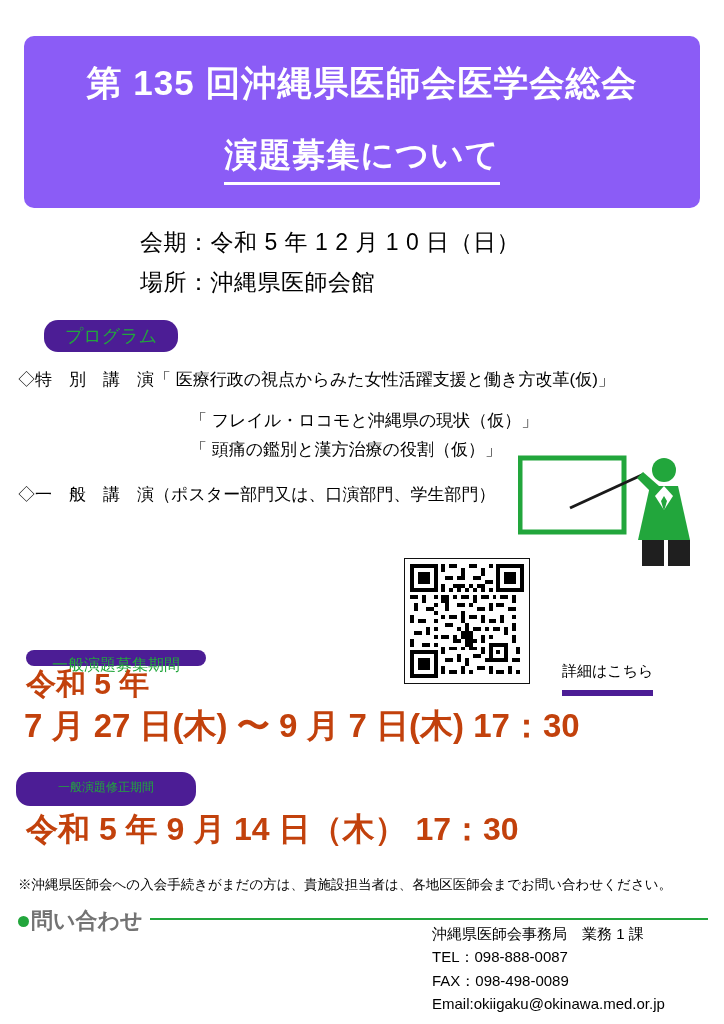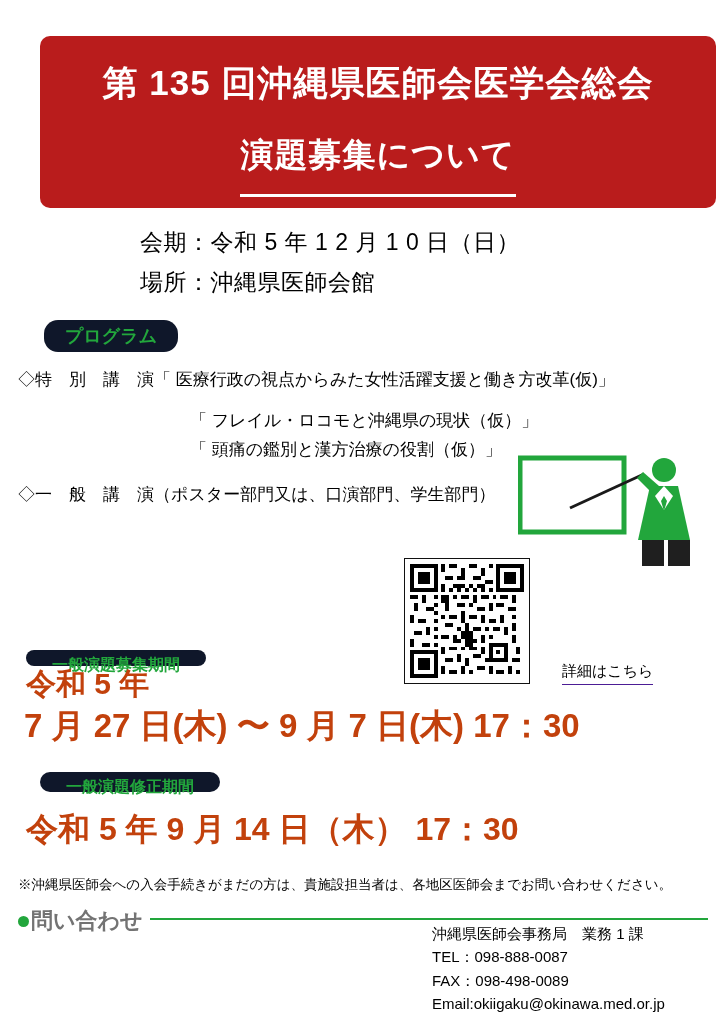--- a/index.html
+++ b/index.html
@@ -10,62 +10,62 @@
     background: #ffffff;
     font-family: "Liberation Sans", sans-serif;
     color: #000000;
     position: relative;
     overflow: hidden;
   }
 
   
   .banner {
     position: absolute;
-    left: 40px;
+    left: 24px;
     top: 36px;
     width: 676px;
     height: 172px;
-    background: #b91c1c;
+    background: #8b5cf6;
     border-radius: 10px;
     color: #ffffff;
     text-align: center;
   }
   .banner-line1 {
     font-size: 35px;
     font-weight: bold;
     letter-spacing: 1px;
     margin-top: 24px;
     white-space: nowrap;
   }
   .banner-line2 {
     font-size: 33px;
     font-weight: bold;
     letter-spacing: 1px;
     margin-top: 26px;
     display: inline-block;
     border-bottom: 3px solid #ffffff;
-    padding-bottom: 16px;
+    padding-bottom: 4px;
   }
 
   
   .meta {
     position: absolute;
     left: 140px;
     top: 222px;
     font-size: 23px;
     line-height: 1.75;
     letter-spacing: 0.5px;
   }
 
   
   .pill {
     display: inline-block;
-    background: #0f172a;
+    background: #4c1d95;
     color: #22a63c;
-    font-weight: bold;
+    font-weight: normal;
     border-radius: 14px;
     text-align: center;
     white-space: nowrap;
   }
   .pill-program {
     position: absolute;
     left: 44px;
     top: 320px;
     width: 134px;
     height: 32px;
@@ -108,22 +108,22 @@
   .qr {
     width: 100%;
     height: 100%;
     display: block;
   }
   .qr-caption {
     position: absolute;
     left: 562px;
     top: 662px;
     font-size: 15px;
-    border-bottom: 1px solid #4c1d95;
-    padding-bottom: 3px;
+    border-bottom: 6px solid #4c1d95;
+    padding-bottom: 9px;
     white-space: nowrap;
   }
 
   
   .pill-period1 {
     position: absolute;
     left: 26px;
     top: 650px;
     width: 180px;
     height: 16px;
@@ -143,26 +143,26 @@
   .range1 {
     position: absolute;
     left: 24px;
     top: 704px;
     font-size: 33px;
     white-space: nowrap;
   }
 
   .pill-period2 {
     position: absolute;
-    left: 40px;
+    left: 16px;
     top: 772px;
     width: 180px;
-    height: 20px;
+    height: 34px;
     line-height: 30px;
-    font-size: 16px;
+    font-size: 12px;
   }
   .range2 {
     position: absolute;
     left: 26px;
     top: 808px;
     font-size: 32px;
     white-space: nowrap;
   }
 
   

